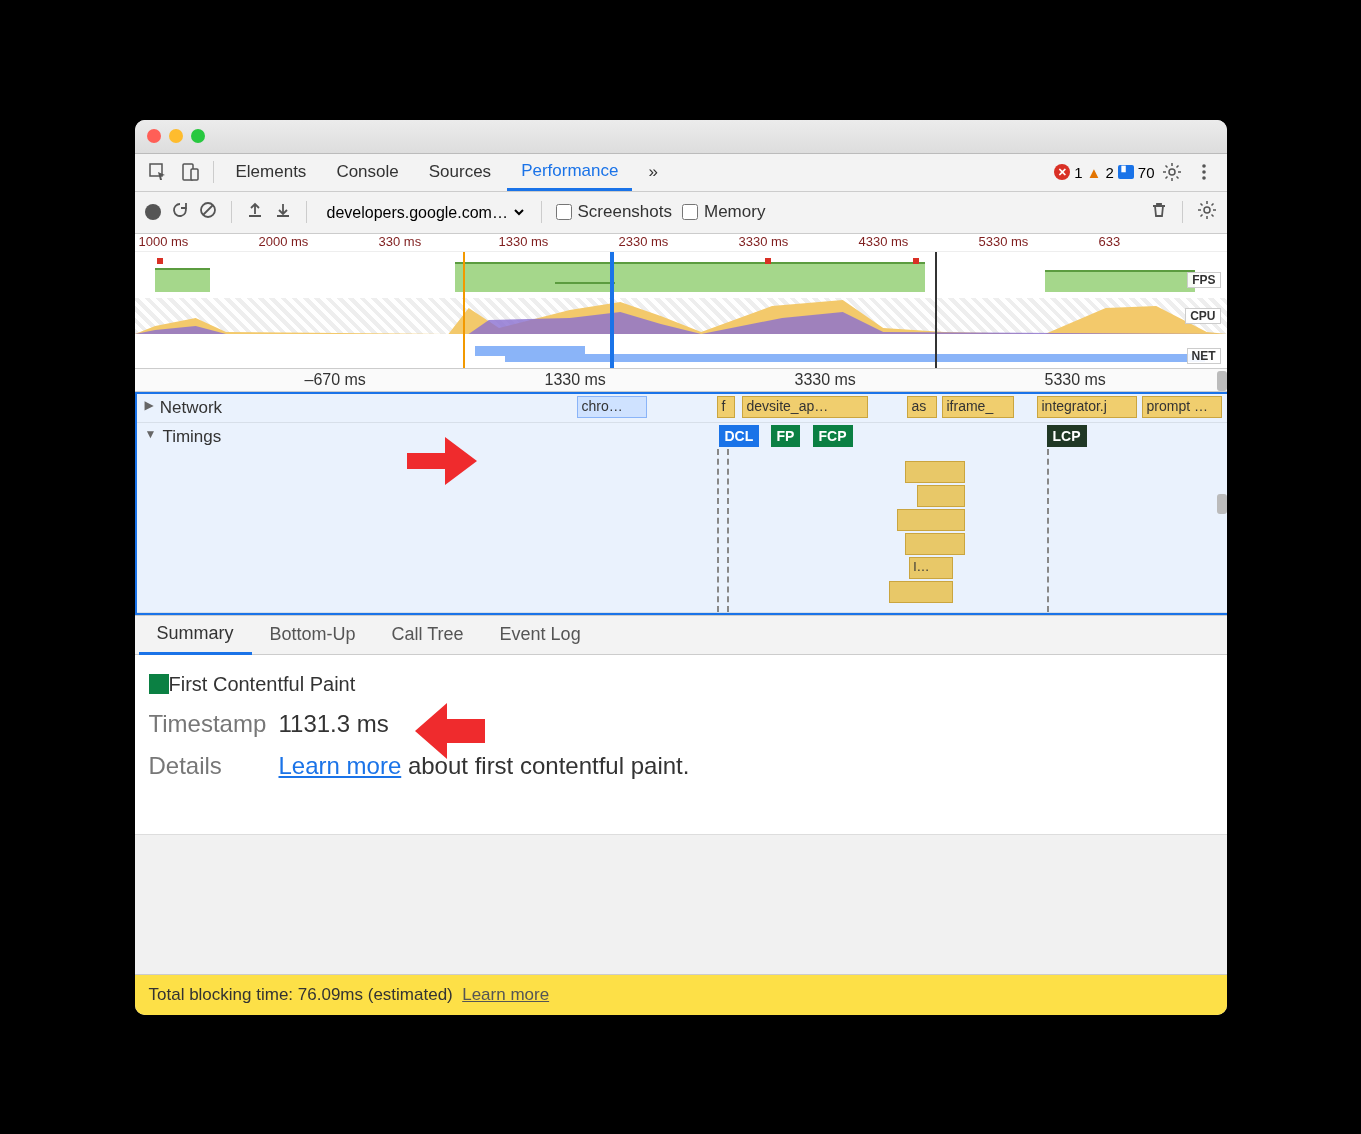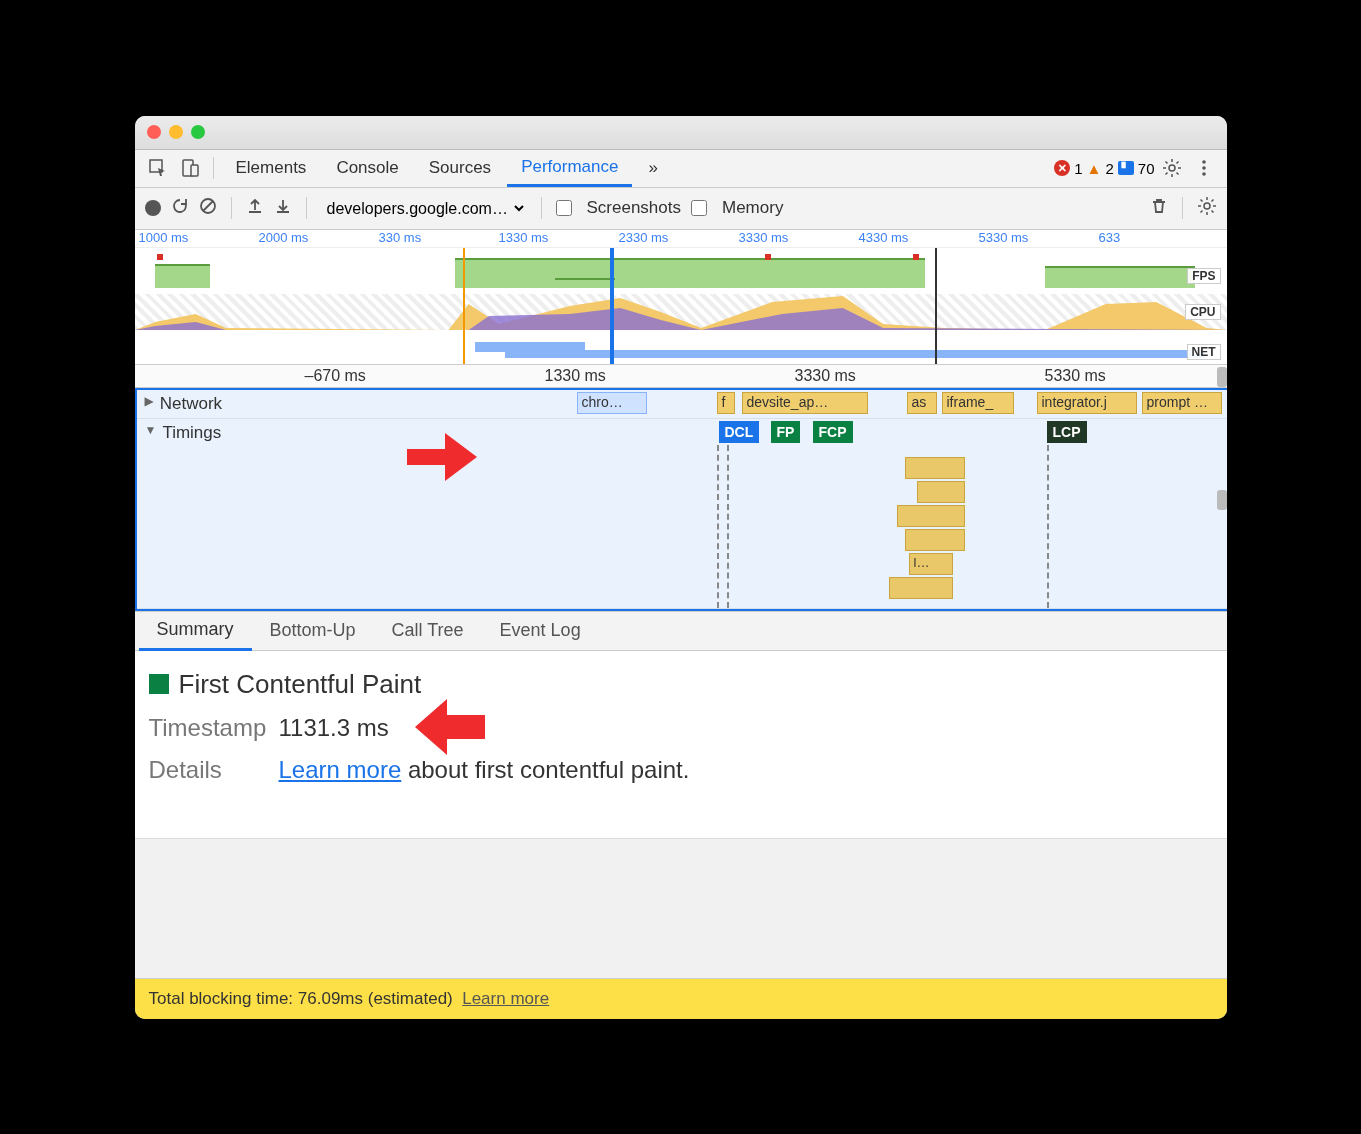--- a/index.html
+++ b/index.html
@@ -18,25 +18,25 @@
 .tabbar .spacer { flex:1; }
 .status-icons { display:flex; align-items:center; gap:4px; font-size:15px; }
 .status-icons .err { width:16px; height:16px; border-radius:50%; background:#d93025; color:#fff; display:flex; align-items:center; justify-content:center; font-size:11px; font-weight:bold; }
 .status-icons .warn { color:#e37400; }
 .status-icons .info { background:#1a73e8; color:#fff; width:16px; height:14px; border-radius:2px; display:flex; align-items:center; justify-content:center; font-size:11px; }
 .toolbar2 { height:42px; background:#f3f3f3; border-bottom:1px solid #ccc; display:flex; align-items:center; padding:0 10px; gap:10px; }
 .toolbar2 .rec { width:16px; height:16px; border-radius:50%; background:#555; }
 .toolbar2 .icon { color:#555; cursor:pointer; font-size:18px; }
 .toolbar2 .sep { width:1px; height:22px; background:#ccc; margin:0 4px; }
 .toolbar2 select.snapshot { border:none; background:transparent; font-size:16px; color:#000000; max-width:240px; padding:2px; }
-.toolbar2 label.chk { display:flex; align-items:center; gap:15px; color:#333; font-size:17px; }
+.toolbar2 label.chk { display:flex; align-items:center; gap:6px; color:#333; font-size:17px; }
 .toolbar2 input[type=checkbox] { width:16px; height:16px; }
 
 .overview { background:#fff; position:relative; }
-.ruler { height:18px; display:flex; font-size:13px; color:#3b82f6; border-bottom:1px solid #eee; }
+.ruler { height:18px; display:flex; font-size:13px; color:#7f1d1d; border-bottom:1px solid #eee; }
 .ruler span { width:120px; text-align:left; padding-left:4px; }
 .overview-body { height:116px; position:relative; background:#fff; }
 .ov-row-label { position:absolute; right:6px; background:rgba(255,255,255,0.9); border:1px solid #ccc; font-size:12px; font-weight:bold; color:#333; padding:0 4px; }
 .fps-area { position:absolute; top:4px; left:0; right:0; height:36px; }
 .fps-shape { position:absolute; background:#a5d78b; border-top:2px solid #5b9c3f; }
 .cpu-area { position:absolute; top:46px; left:0; right:0; height:36px; background:repeating-linear-gradient(45deg,#eee,#eee 4px,#fff 4px,#fff 8px); }
 .net-area { position:absolute; top:92px; left:0; right:0; height:20px; }
 .net-bar { position:absolute; height:10px; background:#8ab4f8; top:2px; }
 
 .detail-ruler { height:24px; background:#fafafa; border-top:1px solid #ccc; border-bottom:1px solid #ccc; display:flex; align-items:center; font-size:16px; color:#333; position:relative; }
@@ -55,21 +55,21 @@
 .vline { position:absolute; top:0; bottom:0; border-left:2px dashed #888; }
 
 .arrow { position:absolute; }
 .arrow svg { display:block; }
 
 .summary-tabs { height:40px; background:#f3f3f3; border-top:1px solid #ccc; border-bottom:1px solid #ccc; display:flex; align-items:center; padding:0 4px; }
 .summary-tabs .stab { padding:0 18px; height:40px; display:flex; align-items:center; color:#555; font-size:18px; cursor:pointer; }
 .summary-tabs .stab.active { color:#333; border-bottom:3px solid #1a73e8; }
 
 .summary-body { background:#fff; padding:18px 14px 40px; min-height:160px; position:relative; }
-.summary-body .title-row { display:flex; align-items:center; gap:10px; font-size:26px; color:#333; margin-bottom:14px; }
+.summary-body .title-row { display:flex; align-items:center; font-size:20px; color:#333; margin-bottom:14px; }
 .summary-body .swatch { width:20px; height:20px; background:#0b8043; }
 .summary-body .kv { display:flex; gap:20px; font-size:24px; margin-bottom:14px; }
 .summary-body .kv .k { color:#777; width:110px; }
 .summary-body .kv .v { color:#333; }
 .summary-body a { color:#1a73e8; text-decoration:underline; }
 .filler { height:140px; background:#f1f1f1; border-top:1px solid #ddd; }
 .footer { background:#fde047; border-top:1px solid #ccc; padding:10px 14px; font-size:17px; color:#333; }
 .footer a { color:#555; text-decoration:underline; }
 .scrollbar-thumb { position:absolute; right:0; width:10px; height:20px; background:#bbb; border-radius:3px; }
 </style>

